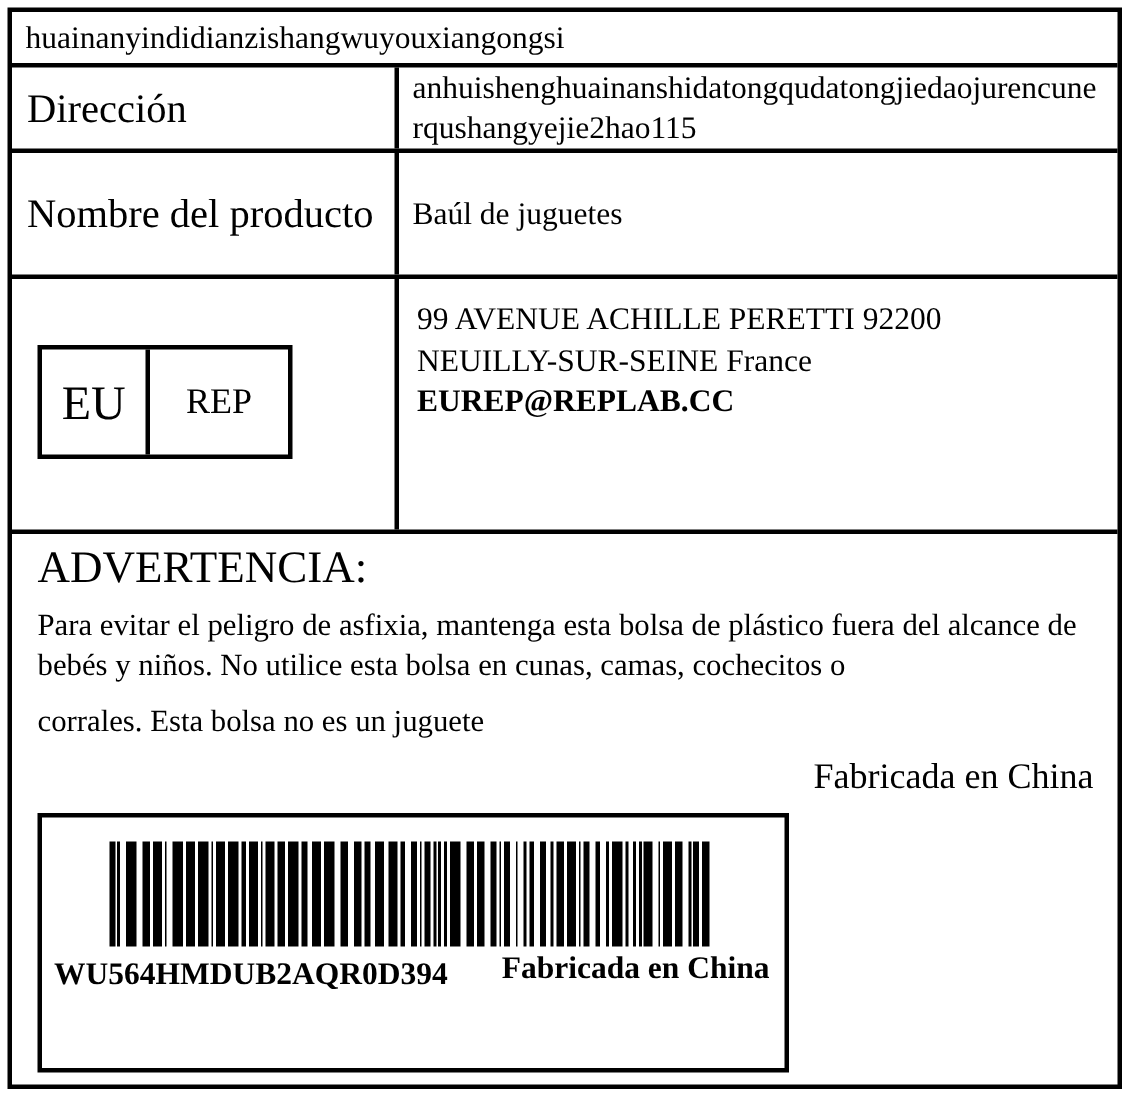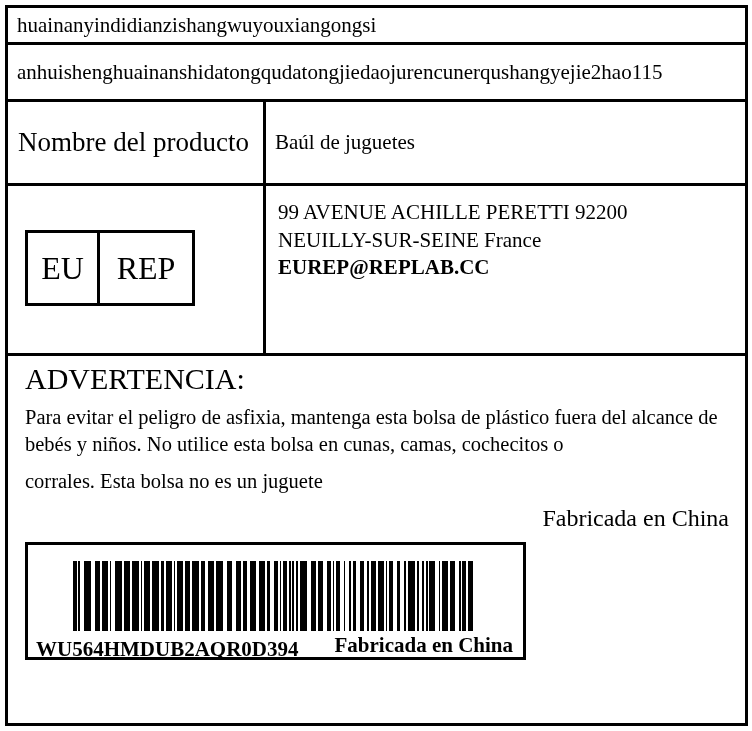--- a/index.html
+++ b/index.html
@@ -87,21 +87,21 @@
     display: flex;
     align-items: center;
     justify-content: center;
     font-size: 32px;
   }
   .eurep-right {
     flex: 1 1 auto;
     display: flex;
     align-items: center;
     justify-content: center;
-    font-size: 32px;
+    font-size: 24px;
   }
   .address-cell {
     flex: 1 1 auto;
     box-sizing: border-box;
     padding: 13px 8px 0 12px;
     overflow: hidden;
   }
   .addr-line {
     font-size: 21px;
     line-height: 27.5px;
@@ -129,21 +129,21 @@
   .origin-line {
     margin-top: 10px;
     padding-right: 2px;
     text-align: right;
     font-size: 24px;
     line-height: 26px;
   }
   .barcode-box {
     margin: 11px 0 0 7px;
     width: 501px;
-    height: 118px;
+    height: 173px;
     border: 3px solid #000;
     box-sizing: border-box;
     background: #fff;
   }
   .barcode-bars {
     margin: 16px auto 0 45px;
     width: 400px;
     height: 70px;
     display: flex;
   }
@@ -177,20 +177,23 @@
 
 <div class="label-sheet">
 
   <div class="row r1">
     <div class="value-cell">
       <span>huainanyindidianzishangwuyouxiangongsi</span>
     </div>
   </div>
 
   <div class="row r2">
+    <div class="label-cell">
+      <span>Dirección</span>
+    </div>
     <div class="value-cell">
       <span>anhuishenghuainanshidatongqudatongjiedaojurencunerqushangyejie2hao115</span>
     </div>
   </div>
 
   <div class="row r3">
     <div class="label-cell">
       <span>Nombre del producto</span>
     </div>
     <div class="value-cell">

